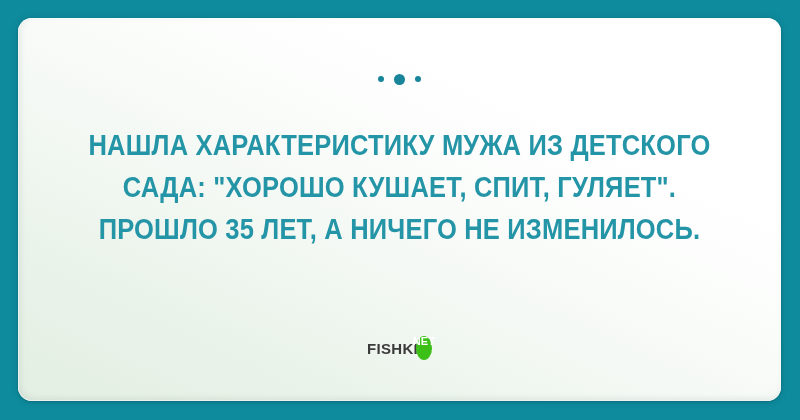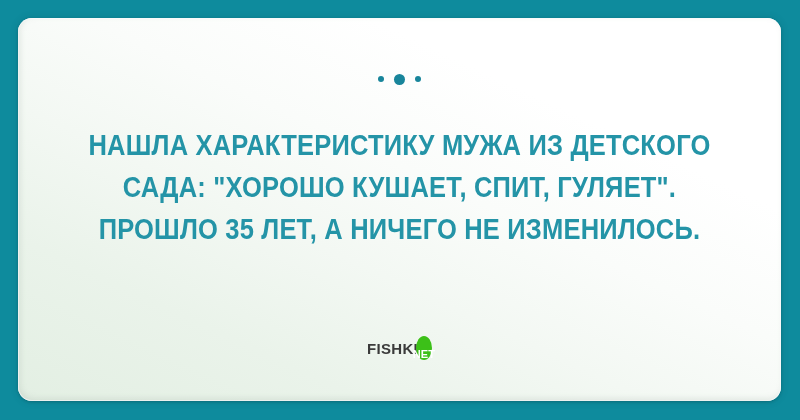--- a/index.html
+++ b/index.html
@@ -116,21 +116,21 @@
     color: #3b3b3b;
     line-height: 1;
   }
   #logo-net-badge {
     margin-left: -2px;
     width: 16px;
     height: 24px;
     border-radius: 50%;
     background: #3cc018;
     display: flex;
-    align-items: flex-end;
+    align-items: flex-start;
     justify-content: center;
   }
   #logo-net-text {
     font-family: "Liberation Sans", sans-serif;
     font-weight: bold;
     font-size: 11px;
     color: #ffffff;
     line-height: 1;
     letter-spacing: 0.2px;
   }

